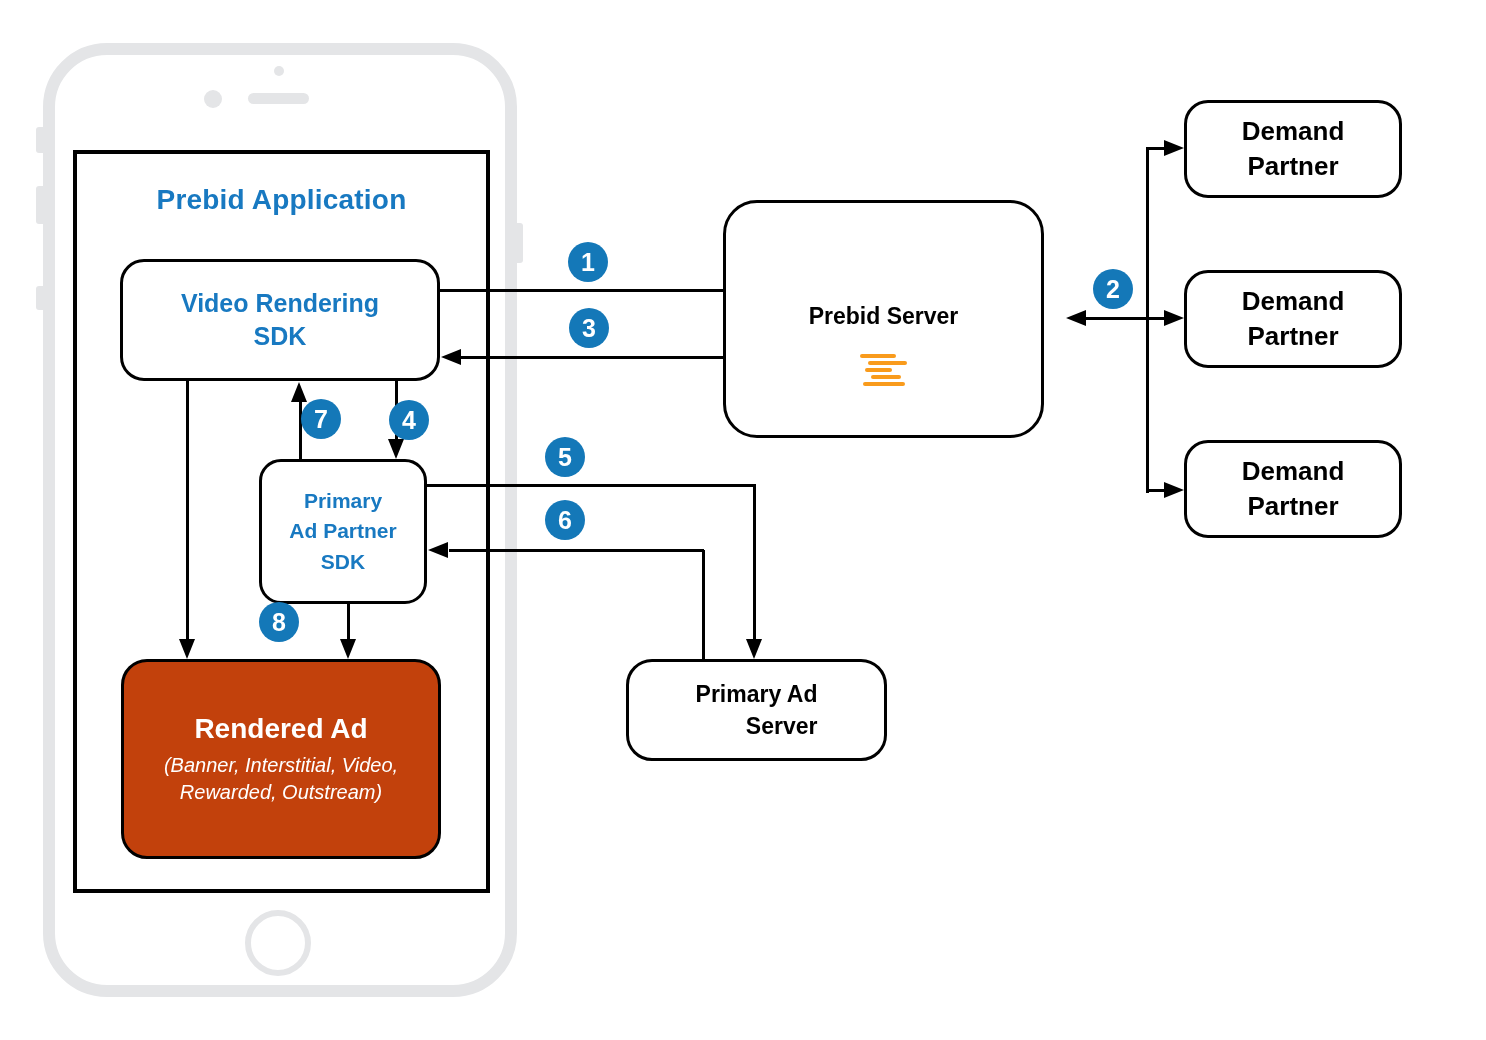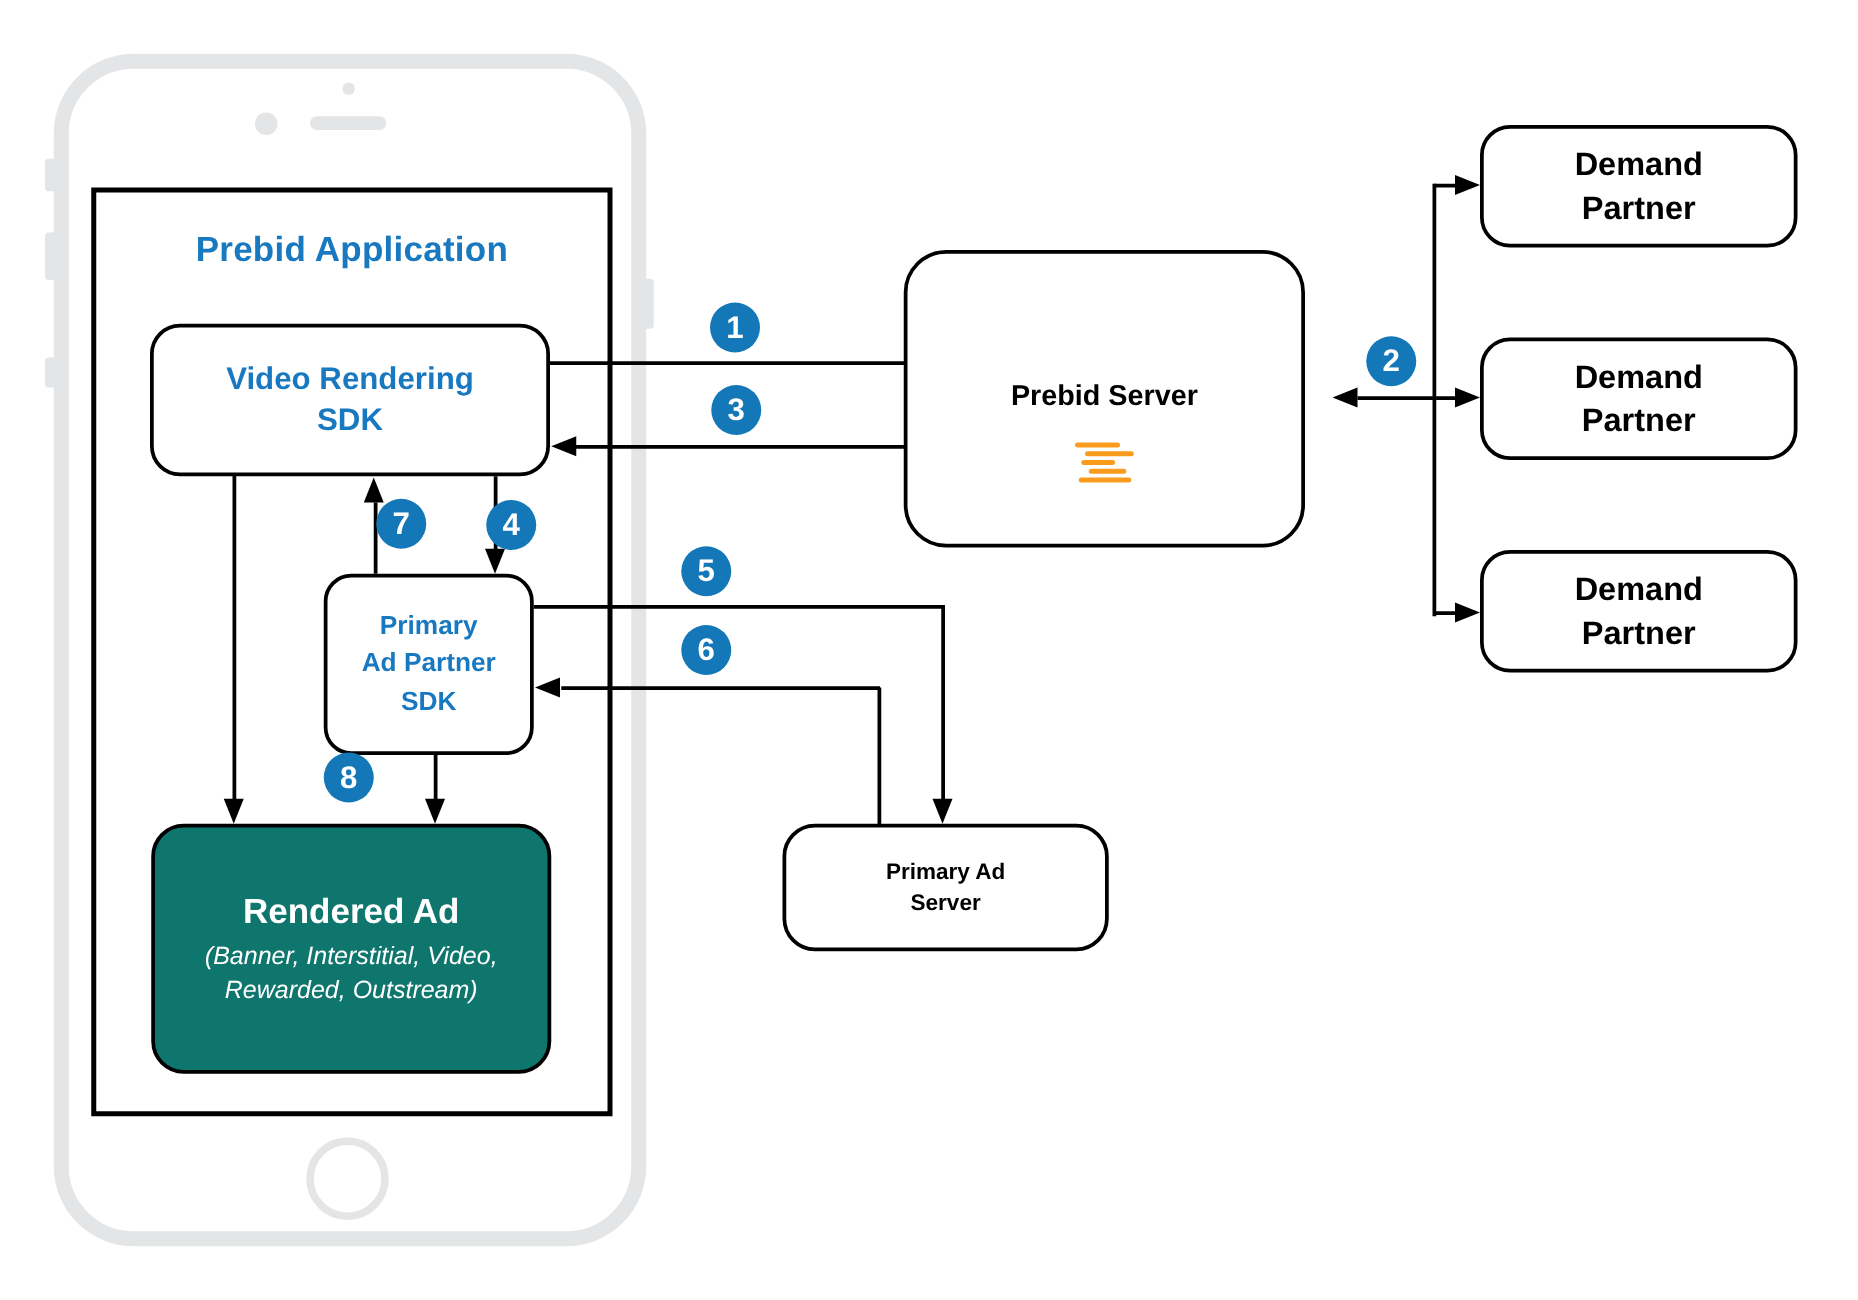--- a/index.html
+++ b/index.html
@@ -24,28 +24,28 @@
   
   .node{position:absolute;border:3px solid #000;border-radius:24px;background:#ffffff;box-sizing:border-box;
         display:flex;flex-direction:column;align-items:center;justify-content:center;text-align:center;}
   .blue-label{color:#1879C1;font-weight:bold;}
   .black-label{color:#000;font-weight:bold;}
 
   .n-rendering{left:120px;top:259px;width:320px;height:122px;}
   .n-rendering .blue-label{font-size:25px;line-height:1.32;}
   .n-primarysdk{left:259px;top:459px;width:168px;height:145px;border-radius:22px;}
   .n-primarysdk .blue-label{font-size:21px;line-height:1.45;}
-  .n-rendered{left:121px;top:659px;width:320px;height:200px;border-radius:26px;background:#0f766e;}
+  .n-rendered{left:121px;top:659px;width:320px;height:200px;border-radius:26px;background:#c2410c;}
   .n-rendered .ra-title{color:#fff;font-weight:bold;font-size:28px;line-height:1.2;}
   .n-rendered .ra-sub{color:#fff;font-style:italic;font-size:20px;line-height:1.35;margin-top:6px;padding:0 18px;}
   .n-prebidserver{left:723px;top:200px;width:321px;height:238px;border-radius:34px;justify-content:flex-start;padding-top:100px;}
   .n-prebidserver .black-label{font-size:23px;}
   .n-primaryserver{left:626px;top:659px;width:261px;height:102px;border-radius:26px;}
-  .n-primaryserver .black-label{font-size:18px;line-height:1.4;}
-  .n-demand{width:254px;height:98px;left:1184px;}
+  .n-primaryserver .black-label{font-size:23px;line-height:1.4;text-align:right;}
+  .n-demand{width:218px;height:98px;left:1184px;}
   .n-demand .black-label{font-size:26px;line-height:1.35;}
 
   
   .plogo{position:relative;width:48px;height:34px;margin-top:24px;}
   .plogo span{position:absolute;height:4px;background:#F99B1C;border-radius:2px;}
   .pl1{left:0px;top:0px;width:36px;}
   .pl2{left:8px;top:7px;width:39px;}
   .pl3{left:5px;top:14px;width:27px;}
   .pl4{left:11px;top:21px;width:30px;}
   .pl5{left:3px;top:28px;width:42px;}

